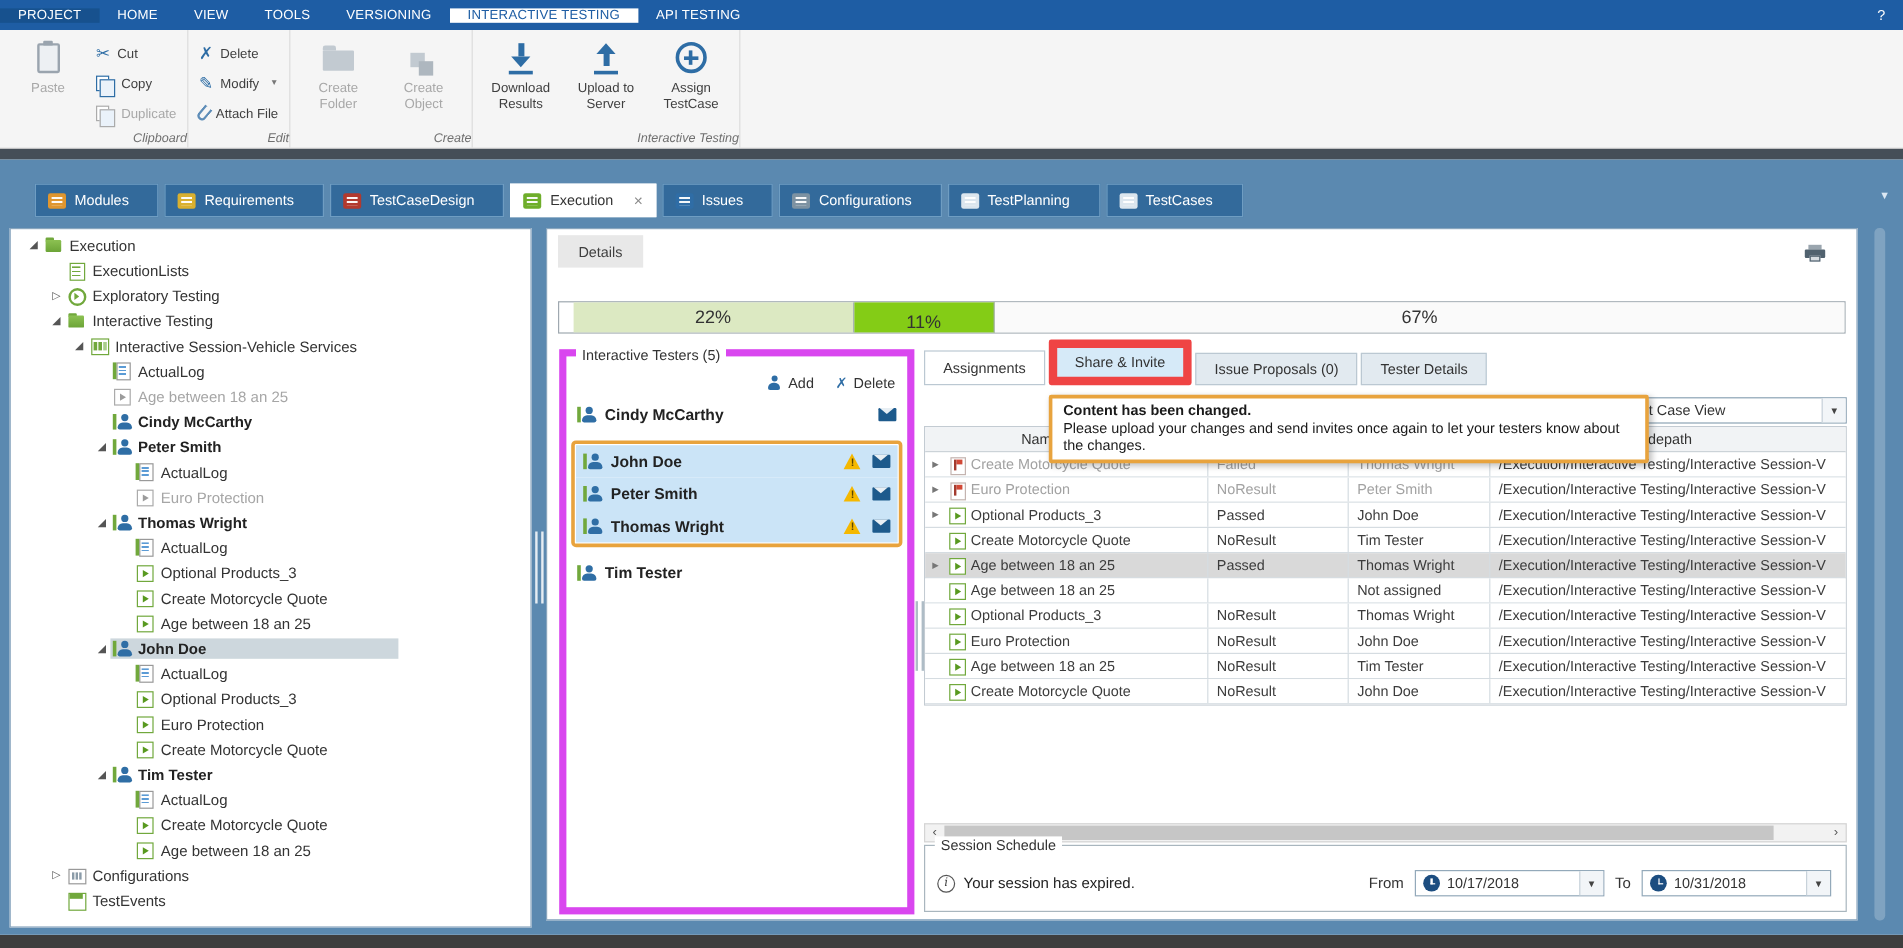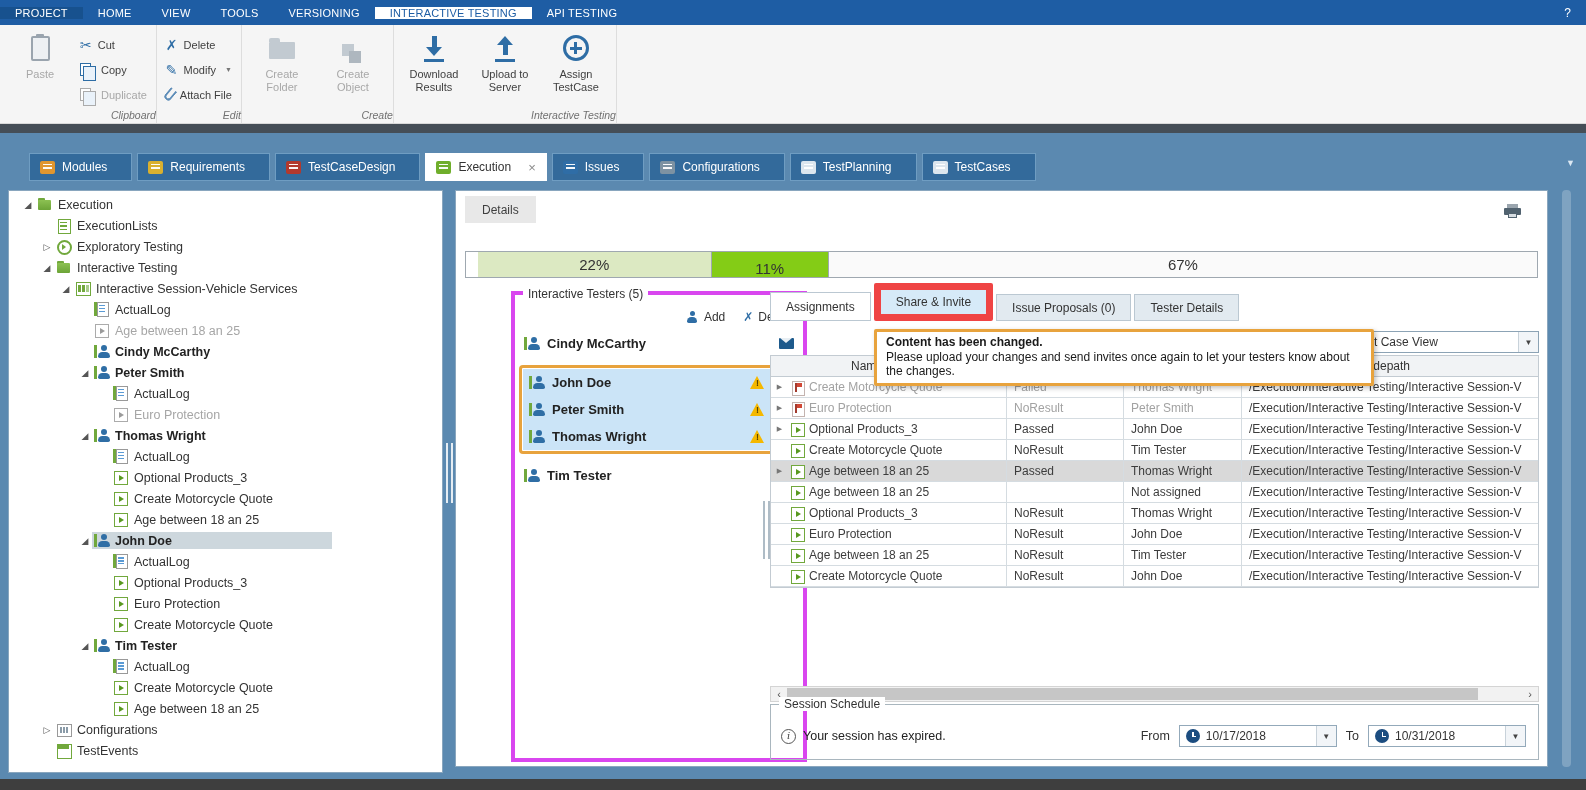--- a/index.html
+++ b/index.html
@@ -115,21 +115,21 @@
   .ic-printer::before { content:""; position:absolute; left:3px; top:0; width:11px; height:4px; background:#9AA5AE; }
   .ic-printer::after { content:""; position:absolute; left:0; top:4px; width:17px; height:7px; background:#51626F; border-radius:1px; }
   .ic-printer i { position:absolute; left:4px; top:9px; width:9px; height:5px; background:#D7DDE2; border:1px solid #51626F; z-index:1; }
 
   .progress { position:absolute; left:9px; right:9px; top:60px; height:27px; display:flex; border:1px solid #9FA8B0; }
   .pseg { display:flex; align-items:center; justify-content:center; font-size:15px; color:#333;
           border-right:1px solid #9FA8B0; flex-basis:0; }
   .pseg:last-child { border-right:none; }
 
   
-  .testers-panel { position:absolute; left:10px; top:100px; width:296px; bottom:4px; border:4px solid #d946ef; background:#FFF;margin-left:45px; }
+  .testers-panel { position:absolute; left:10px; top:100px; width:296px; bottom:4px; border:6px solid #d946ef; background:#FFF; }
   .panel-legend { position:absolute; top:-8px; left:8px; background:#FFF; padding:0 5px; font-size:12px; color:#333; white-space:nowrap; }
   .testers-toolbar { display:flex; justify-content:flex-end; gap:18px; margin:15px 10px 6px; font-size:12px; align-items:center; }
   .tool-btn { display:flex; align-items:flex-end; gap:5px; color:#333; }
   .ic-add-person { width:13px; height:13px; position:relative; display:inline-block; }
   .ic-add-person::before { content:""; position:absolute; left:4px; top:0; width:5px; height:5px; border-radius:50%; background:#2E6DA5; }
   .ic-add-person::after { content:""; position:absolute; left:1.5px; top:6px; width:10px; height:6px; border-radius:5px 5px 2px 2px; background:#2E6DA5; }
   .ic-x { color:#2E6DA5; font-weight:bold; font-size:12px; }
   .testers-list { padding:0 3px; }
   .tester-row { height:27px; display:flex; align-items:center; gap:7px; padding:0 6px; font-size:13px; }
   .tester-name { flex:1; font-weight:bold; color:#222; white-space:nowrap; overflow:hidden; }

